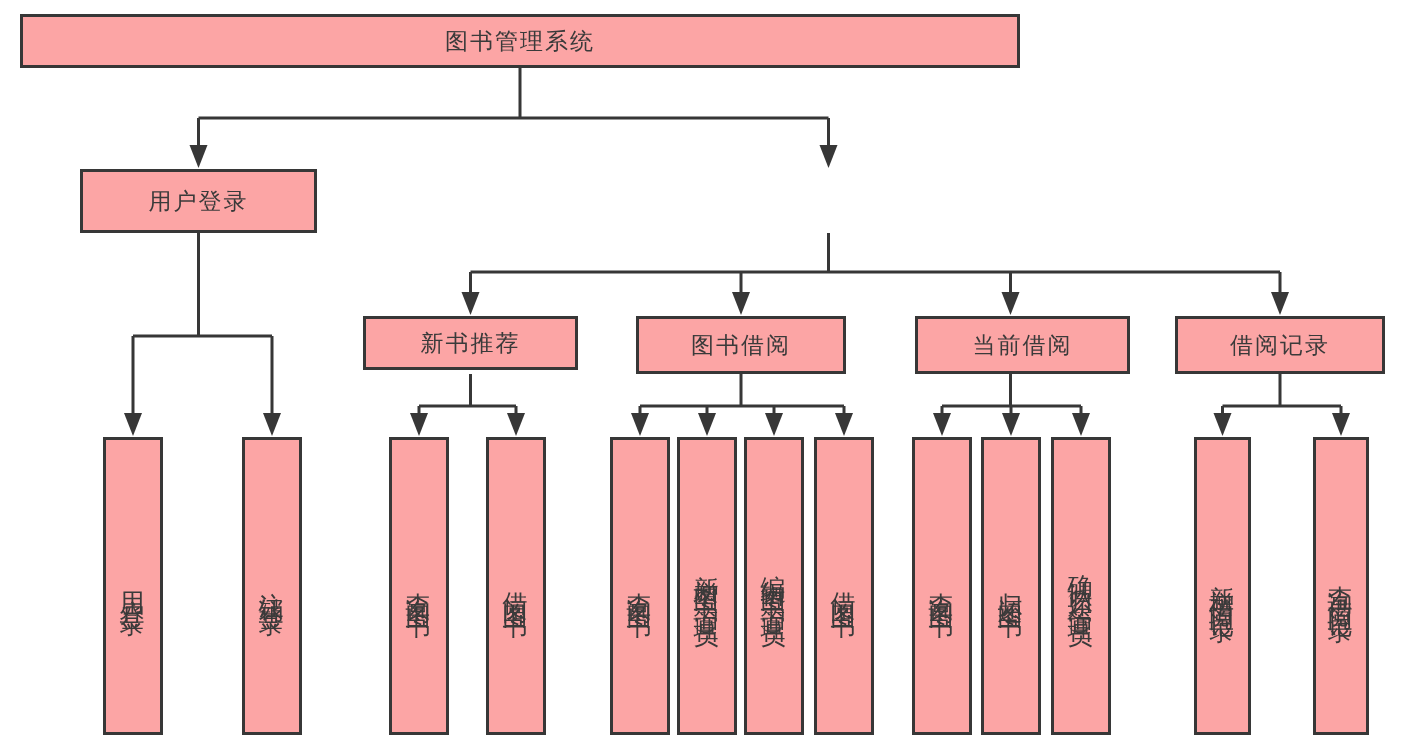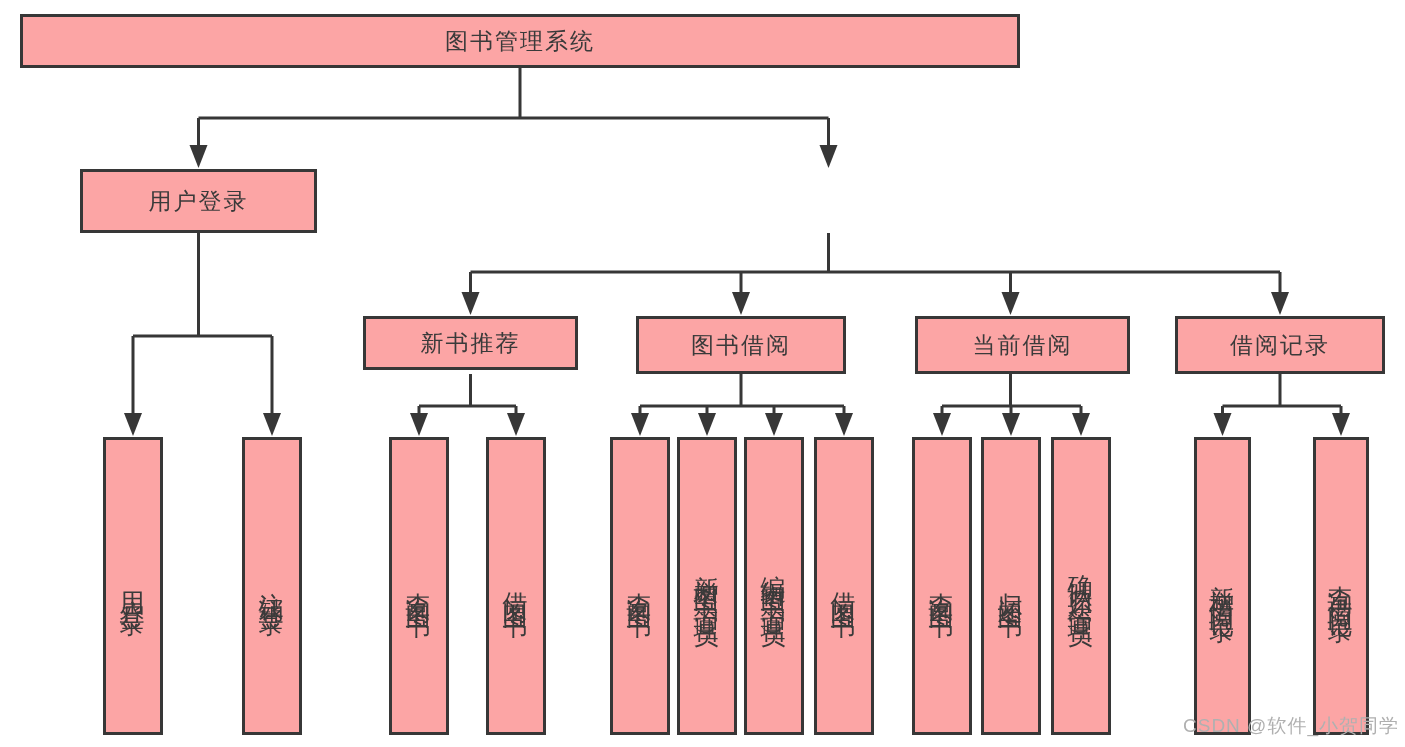--- a/index.html
+++ b/index.html
@@ -99,14 +99,13 @@
   <div class="node vnode lf lf-b3">编辑图书（管理员）</div>
   <div class="node vnode lf lf-b4">借阅图书</div>
 
   <div class="node vnode lf lf-c1">查询图书</div>
   <div class="node vnode lf lf-c2">归还图书</div>
   <div class="node vnode lf lf-c3">确认归还（管理员）</div>
 
   <div class="node vnode lf lf-r1">新增借阅记录</div>
   <div class="node vnode lf lf-r2">查询借阅记录</div>
 
-  <div class="watermark">CSDN @软件_小贺同学</div>
 </div>
 
 </body></html>

